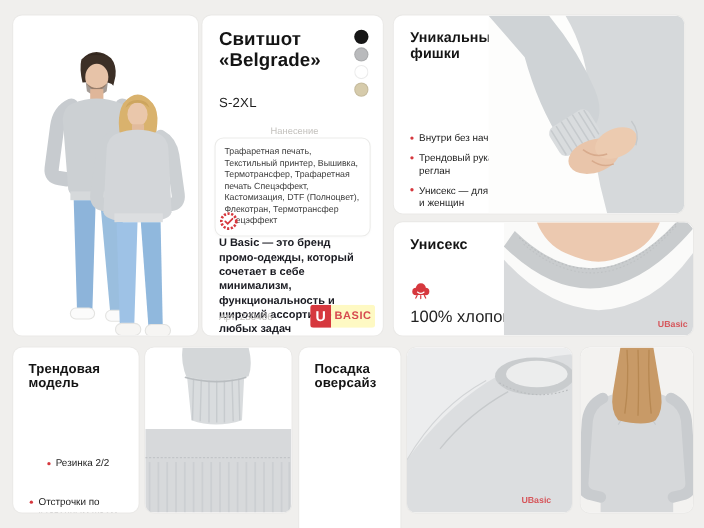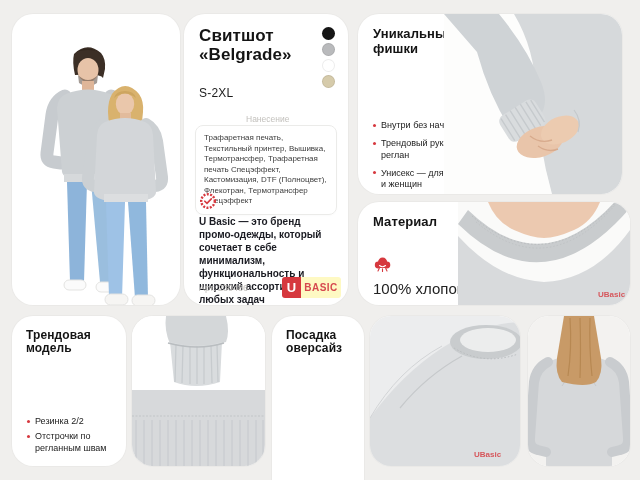--- a/index.html
+++ b/index.html
@@ -1,19 +1,19 @@
 <!DOCTYPE html>
 <html><head>
 <meta charset="utf-8">
 <style>
   html,body{margin:0;padding:0;}
   body{width:640px;height:480px;background:#f0efed;font-family:"Liberation Sans","DejaVu Sans",sans-serif;
        -webkit-font-smoothing:antialiased;overflow:hidden;}
   .canvas{position:relative;width:640px;height:480px;background:#f0efed;}
-  .card{position:absolute;background:#ffffff;border-radius:21px;box-shadow:0 0 0 1px rgba(0,0,0,0.025);overflow:hidden;}
+  .card{position:absolute;background:#ffffff;border-radius:8px;box-shadow:0 0 0 1px rgba(0,0,0,0.025);overflow:hidden;}
   
   .card-models{left:12px;top:14px;width:168px;height:291px;}
   .card-info{left:184px;top:14px;width:164px;height:291px;}
   .card-features{left:358px;top:14px;width:264px;height:180px;}
   .card-material{left:358px;top:202px;width:272px;height:103px;}
   
   .card-trend{left:12px;top:316px;width:114px;height:150px;}
   .card-fabric{left:132px;top:316px;width:133px;height:150px;}
   .card-fit{left:272px;top:316px;width:92px;height:194px;}
   .card-front{left:370px;top:316px;width:150px;height:150px;}
@@ -39,21 +39,21 @@
               font-weight:700;color:#1a1b22;}
   .article{position:absolute;left:15px;bottom:12px;font-size:9px;}
   .logo-chip{position:absolute;right:7px;bottom:7px;display:flex;border-radius:3px;overflow:hidden;}
   .logo-u{width:19px;height:21px;background:#d6383e;color:#ffffff;font-weight:700;font-size:13px;
           display:flex;align-items:center;justify-content:center;}
   .logo-basic{width:40px;height:21px;background:#fef9c3;color:#d6494f;font-weight:700;font-size:10px;
           letter-spacing:.5px;display:flex;align-items:center;justify-content:center;}
 
   .bullets{position:absolute;left:15px;display:flex;flex-direction:column;gap:7px;}
   .card-features .bullets{top:106px;width:105px;}
-  .card-trend .bullets{top:100px;width:88px;gap:4px;}
+  .card-trend .bullets{top:100px;width:88px;gap:24px;align-items:center;}
   .bullet{display:flex;gap:5px;font-size:9px;line-height:1.25;color:#222222;}
   .dot{width:3px;height:3px;border-radius:50%;background:#d6383e;margin-top:3.5px;flex:none;}
 
   .photo-right{position:absolute;right:0;top:0;bottom:0;}
   .material-icon{position:absolute;left:15px;top:52px;width:19px;height:19px;}
   .material-value{position:absolute;left:15px;top:78px;font-size:15px;color:#222222;}
   .fit-text{position:absolute;left:14px;bottom:12px;width:68px;font-size:8.5px;line-height:1.35;color:#2a2a2a;}
   svg{display:block;}
 </style>
 </head>
@@ -148,21 +148,21 @@
         <path d="M62 94 v26 M68 93 v28 M74 92 v29 M80 92 v29 M86 92 v29 M92 93 v28 M97 94 v26" stroke="#c6cacd" stroke-width="1.4"></path>
       </g>
       <ellipse cx="96" cy="128" rx="24" ry="15" fill="#e9c5aa" transform="rotate(-18 96 128)"></ellipse>
       <ellipse cx="116" cy="116" rx="20" ry="13" fill="#eccbb0" transform="rotate(-24 116 116)"></ellipse>
       <path d="M86 122 q10 8 22 4 M94 132 q10 7 20 3" stroke="#d8ab8d" stroke-width="1.4" fill="none"></path>
       <path d="M130 96 q8 10 4 22" stroke="#c4c8cb" stroke-width="1.2" fill="none"></path>
     </svg>
   </div>
 
   <div class="card card-material">
-    <div class="h1">Материал</div>
+    <div class="h1">Унисекс</div>
     <svg class="material-icon" viewBox="0 0 19 19">
       <circle cx="5.2" cy="11" r="3.4" fill="#d6383e"></circle>
       <circle cx="9.6" cy="8.2" r="4.6" fill="#d6383e"></circle>
       <circle cx="13.9" cy="11" r="3.4" fill="#d6383e"></circle>
       <rect x="3" y="10.5" width="13" height="3.6" rx="1.8" fill="#d6383e"></rect>
       <path d="M6.5 11.5 q3 2.5 6 0" stroke="#ffffff" stroke-width="1.1" fill="none" stroke-linecap="round"></path>
       <path d="M6.2 14.6 l-1.2 2.4 M9.5 14.8 v2.6 M12.8 14.6 l1.2 2.4" stroke="#d6383e" stroke-width="1.1" stroke-linecap="round"></path>
     </svg>
     <div class="material-value">100% хлопок</div>
     <svg class="photo-right" width="172" height="103" viewBox="0 0 172 103">

